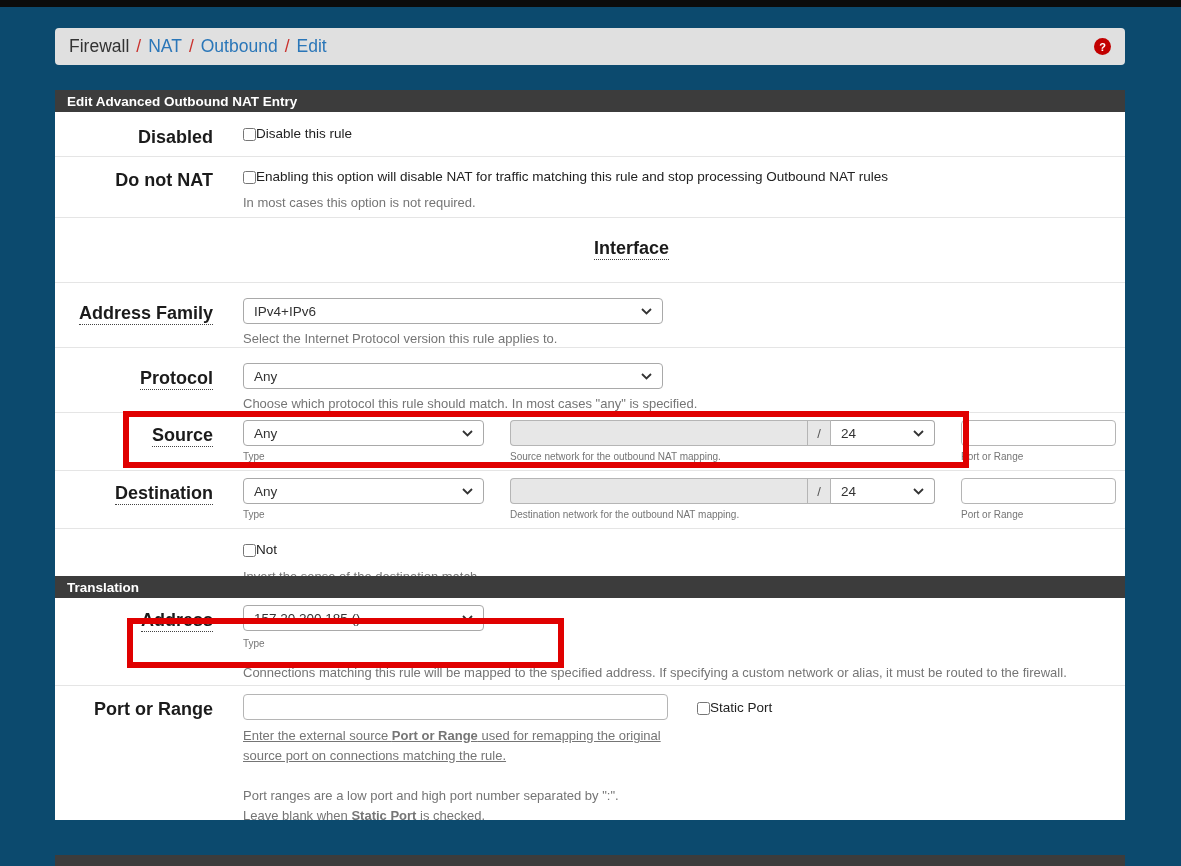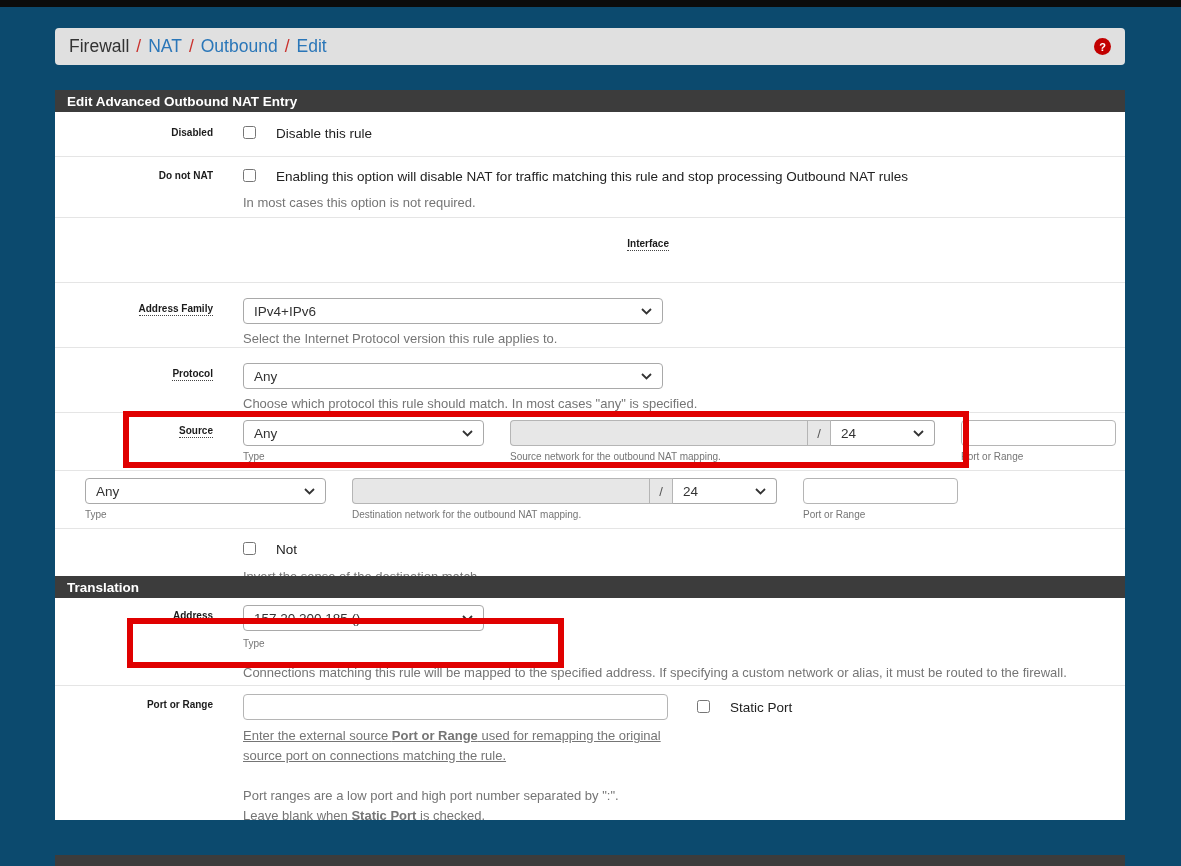--- a/index.html
+++ b/index.html
@@ -28,21 +28,21 @@
   
   .panel { position:absolute; left:55px; width:1070px; background:#fff; }
   .panel-heading {
     height:22px; background:#3c3c3c; color:#fff; font-weight:bold;
     font-size:13.5px; display:flex; align-items:center; padding-left:12px;
   }
   .row { display:flex; border-bottom:1px solid #e5e5e5; }
   .row:last-child { border-bottom:none; }
   .lbl {
     width:158px; flex:none; text-align:right; font-weight:bold;
-    font-size:10px; color:#1b1b1b;
+    font-size:18px; color:#1b1b1b;
   }
   .lbl .u { border-bottom:1px dotted #444; padding-bottom:1px; }
   .ctl { margin-left:30px; flex:1; min-width:0; }
 
   
   .sel {
     height:26px; border:1px solid #a9a9a9; border-radius:4px; background:#fff;
     display:flex; align-items:center; justify-content:space-between;
     padding:0 10px; font-size:13.5px; color:#333; cursor:pointer;
   }
@@ -56,21 +56,21 @@
   .grp .inp-dis {
     flex:1; height:26px; background:#e7e7e7; border:1px solid #b5b5b5;
     border-radius:4px 0 0 4px; border-right:none;
   }
   .grp .addon {
     width:24px; height:26px; background:#e7e7e7; border:1px solid #b5b5b5;
     display:flex; align-items:center; justify-content:center;
     font-size:13px; color:#555;
   }
   .grp .sel { width:104px; border-radius:0 4px 4px 0; border-left:none; }
-  .cb { display:flex; align-items:flex-start; gap:20px; font-size:13.5px; color:#222; }
+  .cb { display:flex; align-items:flex-end; gap:0; font-size:13.5px; color:#222; }
   .cb input { width:13px; height:13px; margin:0; cursor:pointer; }
   .help { color:#757575; font-size:13px; line-height:20px; }
   .sub { color:#757575; font-size:10px; }
   .b { font-weight:bold; }
 
   
   .r-disabled   { height:45px; } .r-disabled .ctl { padding-top:14px; }
   .r-donotnat   { height:61px; } .r-donotnat .ctl { padding-top:12px; } .r-donotnat .lbl { padding-top:13px; }
   .r-donotnat .help { margin-top:9px; }
   .r-wide       { height:65px;justify-content:center; } .r-wide .ctl { padding-top:15px; } .r-wide .lbl { padding-top:20px; }
@@ -200,20 +200,21 @@
           </div>
           <input class="inp" value="" style="">
           <div class="sub">Type</div>
           <div class="sub">Source network for the outbound NAT mapping.</div>
           <div class="sub">Port or Range</div>
         </div>
       </div>
     </div>
 
     <div class="row r-net">
+      <div class="lbl"><span class="u">Destination</span></div>
       <div class="ctl">
         <div class="netgrid">
           <div class="sel">
             <span>Any</span>
             <span class="chev">
                 <svg width="11" height="7" viewBox="0 0 11 7">
                   <path d="M1 1l4.5 4.5L10 1" stroke="#333" stroke-width="1.8" fill="none"></path>
                 </svg>
               </span>
           </div>

